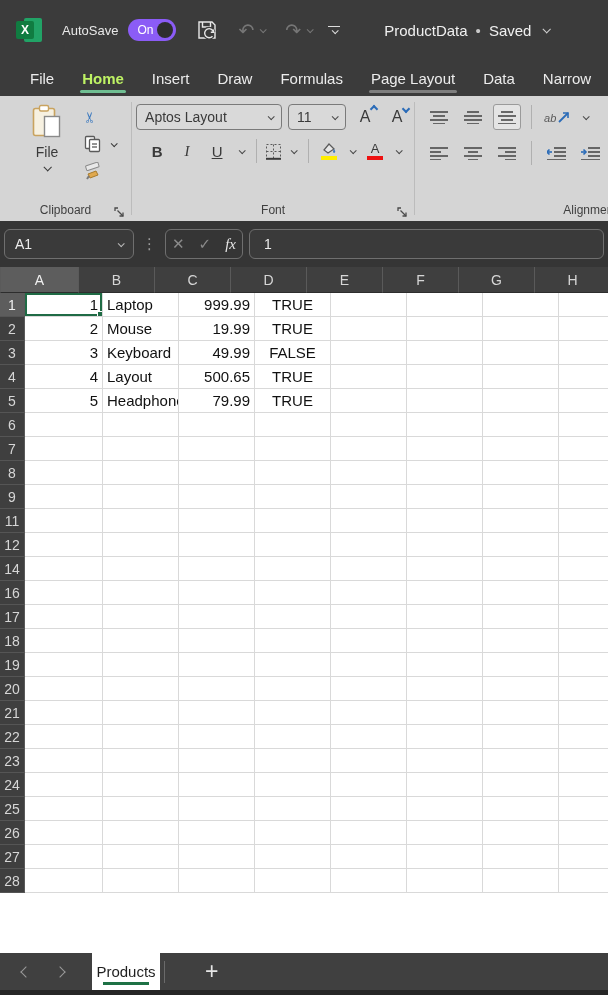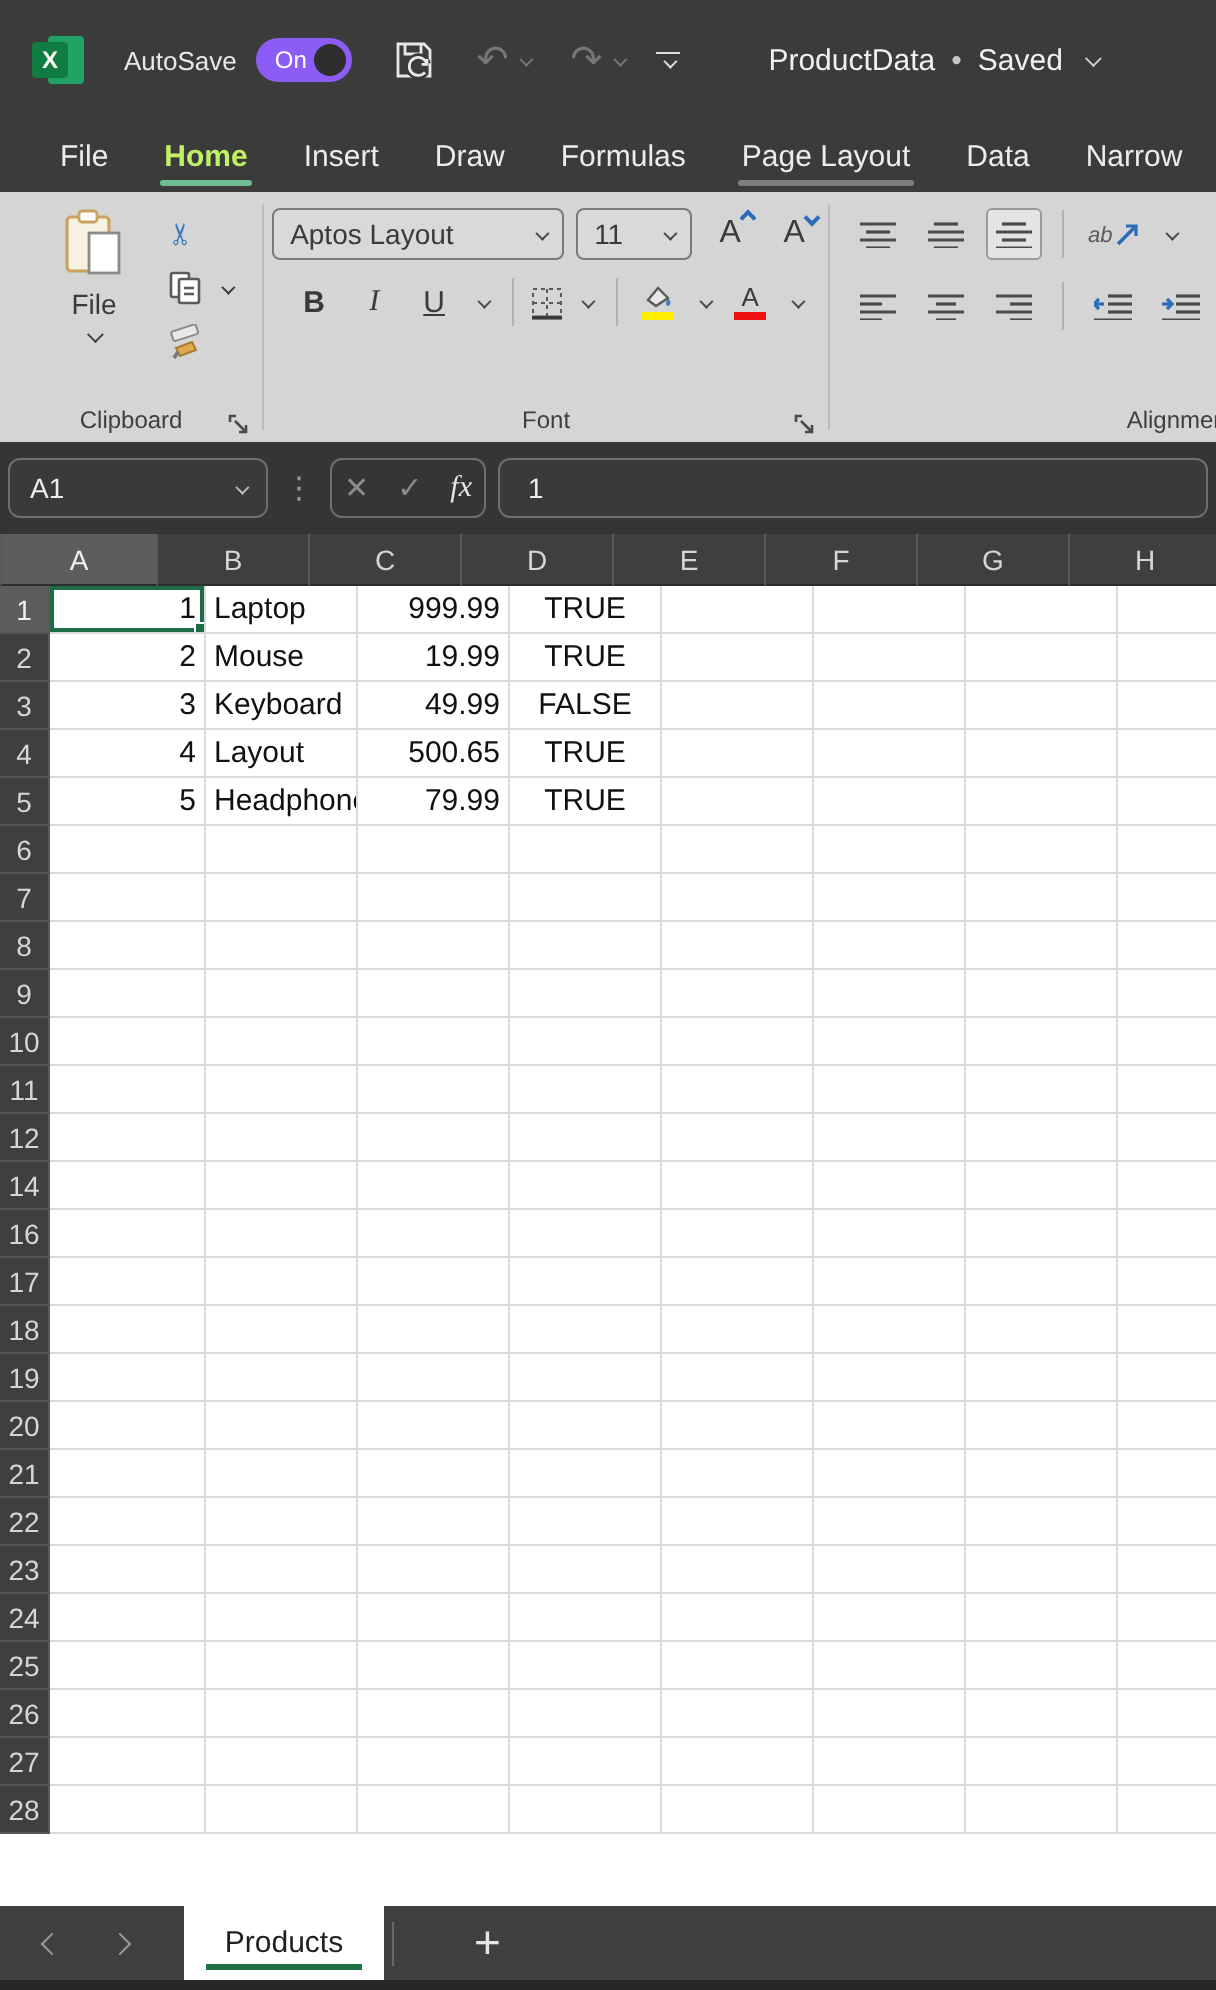--- a/index.html
+++ b/index.html
@@ -115,21 +115,21 @@
   .cell.al-center { justify-content:center; }
   .cell.selcell { box-shadow:inset 0 0 0 2px #1f6b45; }
   .cell.selcell .handle { position:absolute; right:-1px; bottom:-1px; width:6px; height:6px; background:#1f6b45; border:1px solid #fff; }
 
   
   .tabbar { height:37px; background:#404040; display:flex; align-items:stretch; flex:0 0 auto; }
   .nav-chevs { display:flex; align-items:center; gap:26px; padding-left:22px; color:#9a9a9a; }
   .nav-chevs .c { width:8px; height:8px; border-right:1.8px solid currentColor; border-bottom:1.8px solid currentColor; cursor:pointer; }
   .nav-chevs .left { transform:rotate(135deg); }
   .nav-chevs .right { transform:rotate(-45deg); }
-  .sheet-tab { margin-left:28px; width:100px; background:#fff; color:#1f1f1f; font-size:15px;
+  .sheet-tab { margin-left:28px; width:68px; background:#fff; color:#1f1f1f; font-size:15px;
     display:flex; align-items:center; justify-content:center; position:relative; cursor:pointer; }
   .sheet-tab::after { content:""; position:absolute; left:11px; right:11px; bottom:5px; height:3px; background:#1e7145; }
   .tab-div { width:1px; height:22px; background:#6a6a6a; align-self:center; margin-left:4px; }
   .add-sheet { margin-left:40px; color:#e6e6e6; font-size:23px; display:flex; align-items:center; cursor:pointer; font-weight:300; }
 
   .statusbar { height:5px; background:#262626; flex:0 0 auto; }
 
   svg { display:block; }
 </style>
 </head>
@@ -542,31 +542,20 @@
           <div class="cell al-right" style="width: 78px;"></div>
           <div class="cell al-left" style="width: 76px;"></div>
           <div class="cell al-right" style="width: 76px;"></div>
           <div class="cell al-center" style="width: 76px;"></div>
           <div class="cell al-left" style="width: 76px;"></div>
           <div class="cell al-left" style="width: 76px;"></div>
           <div class="cell al-left" style="width: 76px;"></div>
           <div class="cell al-left" style="width: 76px;"></div>
         </div>
         <div class="grow">
-          <div class="rowhdr">10</div>
-          <div class="cell al-right" style="width: 78px;"></div>
-          <div class="cell al-left" style="width: 76px;"></div>
-          <div class="cell al-right" style="width: 76px;"></div>
-          <div class="cell al-center" style="width: 76px;"></div>
-          <div class="cell al-left" style="width: 76px;"></div>
-          <div class="cell al-left" style="width: 76px;"></div>
-          <div class="cell al-left" style="width: 76px;"></div>
-          <div class="cell al-left" style="width: 76px;"></div>
-        </div>
-        <div class="grow">
           <div class="rowhdr">11</div>
           <div class="cell al-right" style="width: 78px;"></div>
           <div class="cell al-left" style="width: 76px;"></div>
           <div class="cell al-right" style="width: 76px;"></div>
           <div class="cell al-center" style="width: 76px;"></div>
           <div class="cell al-left" style="width: 76px;"></div>
           <div class="cell al-left" style="width: 76px;"></div>
           <div class="cell al-left" style="width: 76px;"></div>
           <div class="cell al-left" style="width: 76px;"></div>
         </div>

